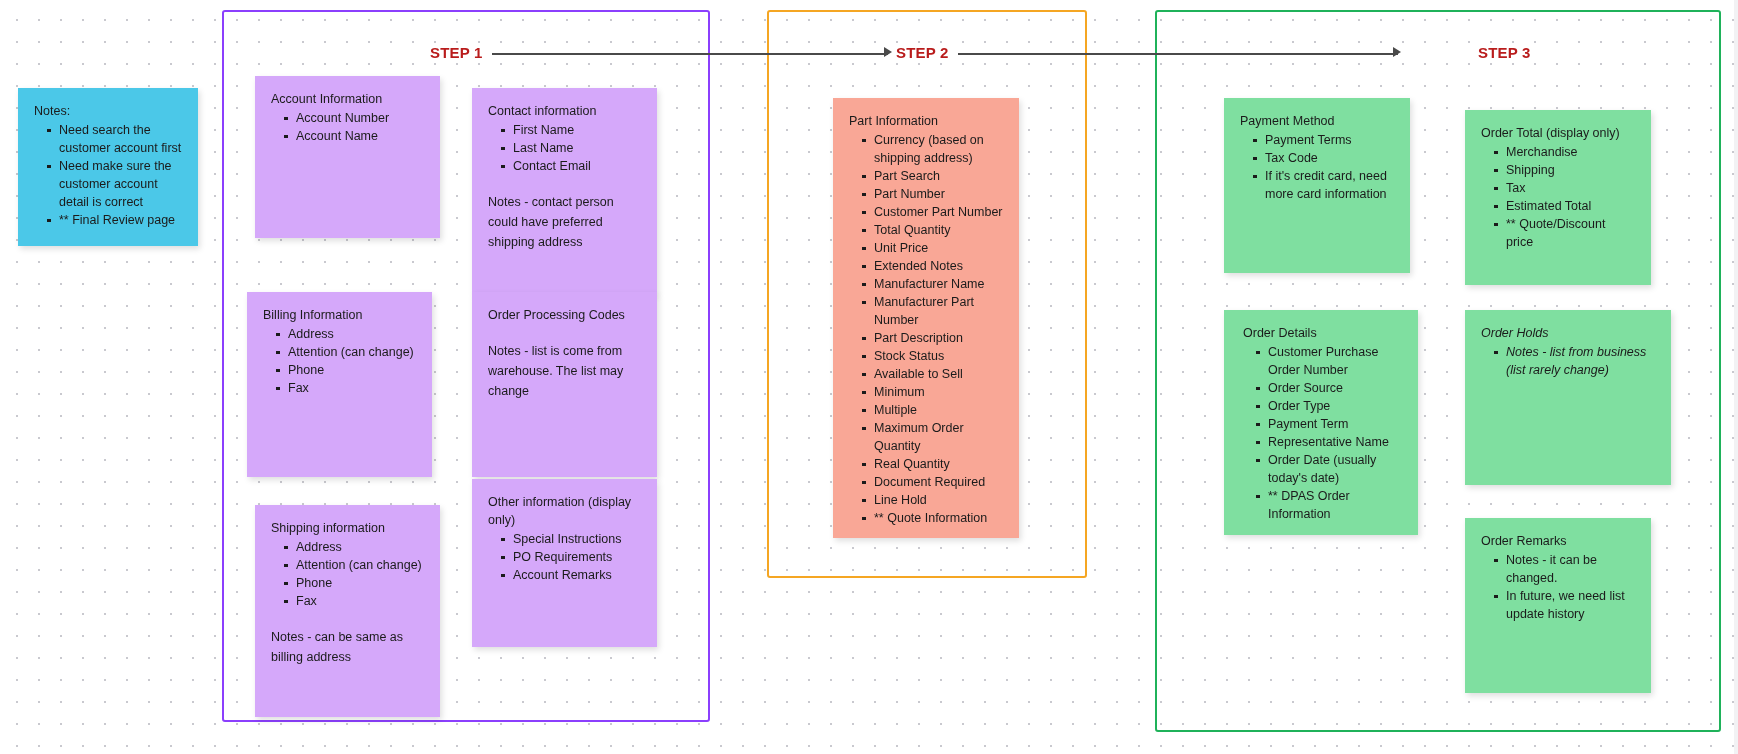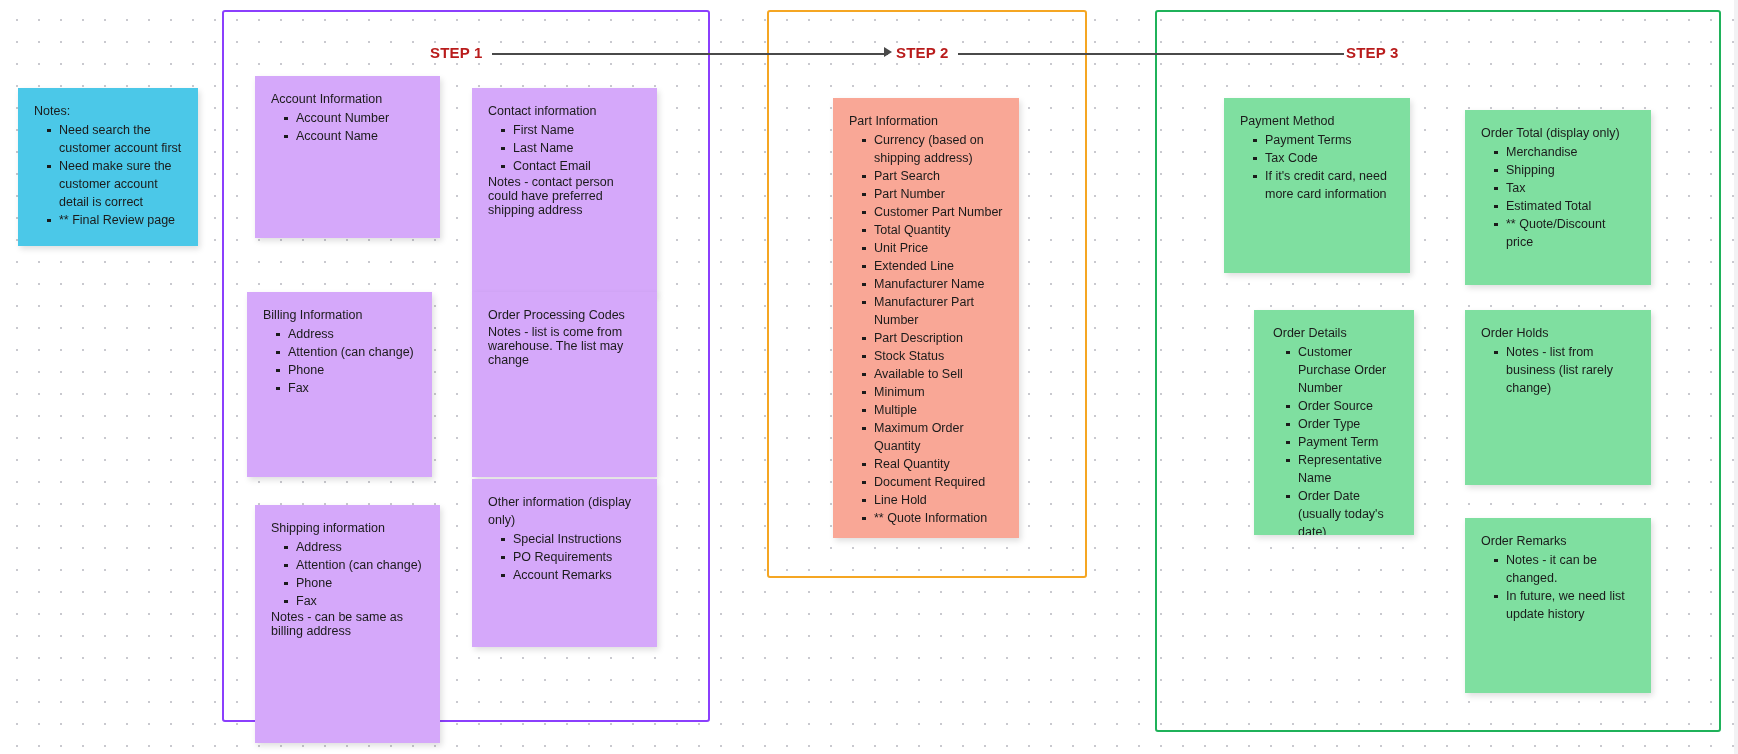--- a/index.html
+++ b/index.html
@@ -36,21 +36,21 @@
     color: #b91c1c;
     letter-spacing: .2px;
     white-space: nowrap;
     z-index: 6;
     background: #ffffff;
     padding: 0 2px;
     line-height: 18px;
   }
   #label-step1 { left: 428px;  top: 44px; }
   #label-step2 { left: 894px;  top: 44px; }
-  #label-step3 { left: 1344px; top: 44px; }
+  #label-step3 { left: 1476px; top: 44px; }
 
   .arrow-line {
     position: absolute;
     height: 1.6px;
     background: #4a4a4a;
     top: 53px;
     z-index: 5;
   }
   #arrow1 { left: 492px; width: 396px; }
   #arrow2 { left: 958px; width: 440px; }
@@ -92,45 +92,45 @@
     line-height: 18px;
   }
   .card ul li::before {
     content: "";
     position: absolute;
     left: 1px; top: 7.5px;
     width: 3.5px; height: 3.5px;
     background: #1b1b1b;
   }
   .card .note {
-    margin-top: 0px;
-    line-height: 14px;
+    margin-top: 17px;
+    line-height: 20px;
   }
 
   .c-blue   { background: #4bc8e8; }
   .c-purple { background: #d5a8fa; }
   .c-red    { background: #f9a796; }
   .c-green  { background: #7fdfa0; }
 
   
   #card-notes           { left: 18px;   top: 88px;  width: 180px;  height: 158px; }
 
   #card-account         { left: 255px;  top: 76px;  width: 185px;  height: 162px; }
   #card-contact         { left: 472px;  top: 88px;  width: 185px;  height: 206px; }
   #card-billing         { left: 247px;  top: 292px; width: 185px;  height: 185px; }
   #card-opcodes         { left: 472px;  top: 292px; width: 185px;  height: 185px; }
-  #card-shipping        { left: 255px;  top: 505px; width: 185px;  height: 238px; }
+  #card-shipping        { left: 255px;  top: 505px; width: 185px;  height: 212px; }
   #card-other           { left: 472px;  top: 479px; width: 185px;  height: 168px; }
 
   #card-part            { left: 833px;  top: 98px;  width: 186px;  height: 440px; }
 
   #card-payment         { left: 1224px; top: 98px;  width: 186px;  height: 175px; }
   #card-ordertotal      { left: 1465px; top: 98px;  width: 186px;  height: 175px; margin-top: 12px; }
-  #card-orderdetails    { left: 1254px; top: 310px; width: 160px;  height: 225px; padding-left: 19px; }
-  #card-orderholds      { left: 1465px; top: 310px; width: 186px;  height: 175px; }
+  #card-orderdetails    { left: 1224px; top: 310px; width: 194px;  height: 225px; padding-left: 19px; }
+  #card-orderholds      { left: 1465px; top: 310px; width: 206px;  height: 175px; font-style: italic; }
   #card-orderremarks    { left: 1465px; top: 518px; width: 186px;  height: 175px; }
 
   
   #right-edge {
     position: absolute;
     right: 0; top: 0;
     width: 4px; height: 754px;
     background: #f2f2f4;
   }
 </style>
@@ -220,21 +220,21 @@
 
   <div class="card c-red" id="card-part">
     <div class="title">Part Information</div>
     <ul>
         <li>Currency (based on shipping address)</li>
         <li>Part Search</li>
         <li>Part Number</li>
         <li>Customer Part Number</li>
         <li>Total Quantity</li>
         <li>Unit Price</li>
-        <li>Extended Line</li>
+        <li>Extended Notes</li>
         <li>Manufacturer Name</li>
         <li>Manufacturer Part Number</li>
         <li>Part Description</li>
         <li>Stock Status</li>
         <li>Available to Sell</li>
         <li>Minimum</li>
         <li>Multiple</li>
         <li>Maximum Order Quantity</li>
         <li>Real Quantity</li>
         <li>Document Required</li>

